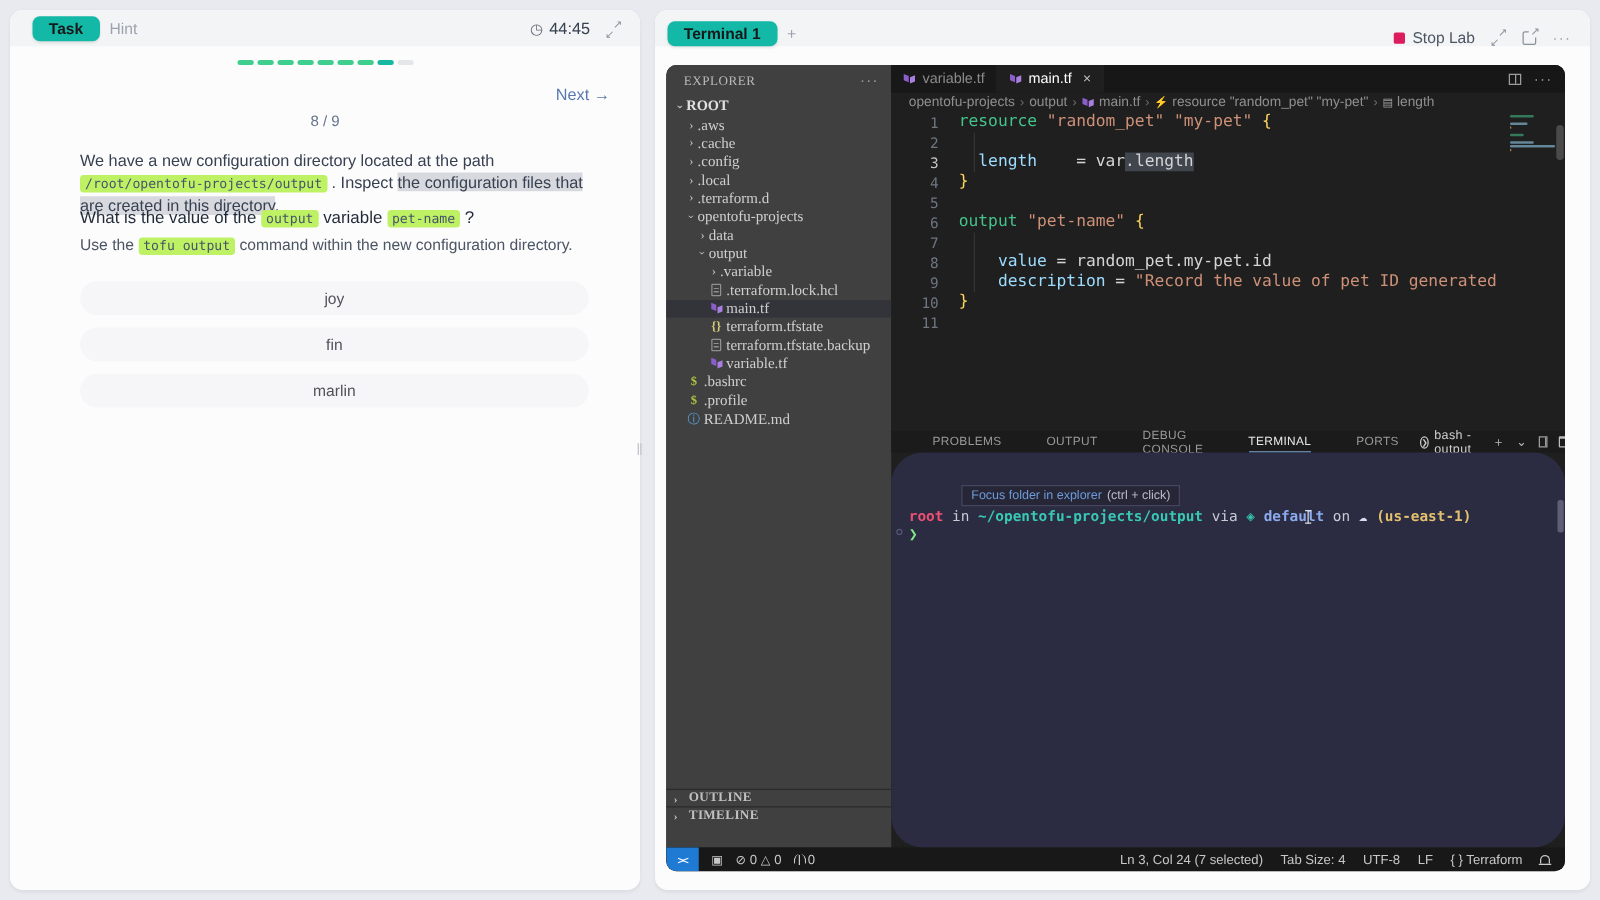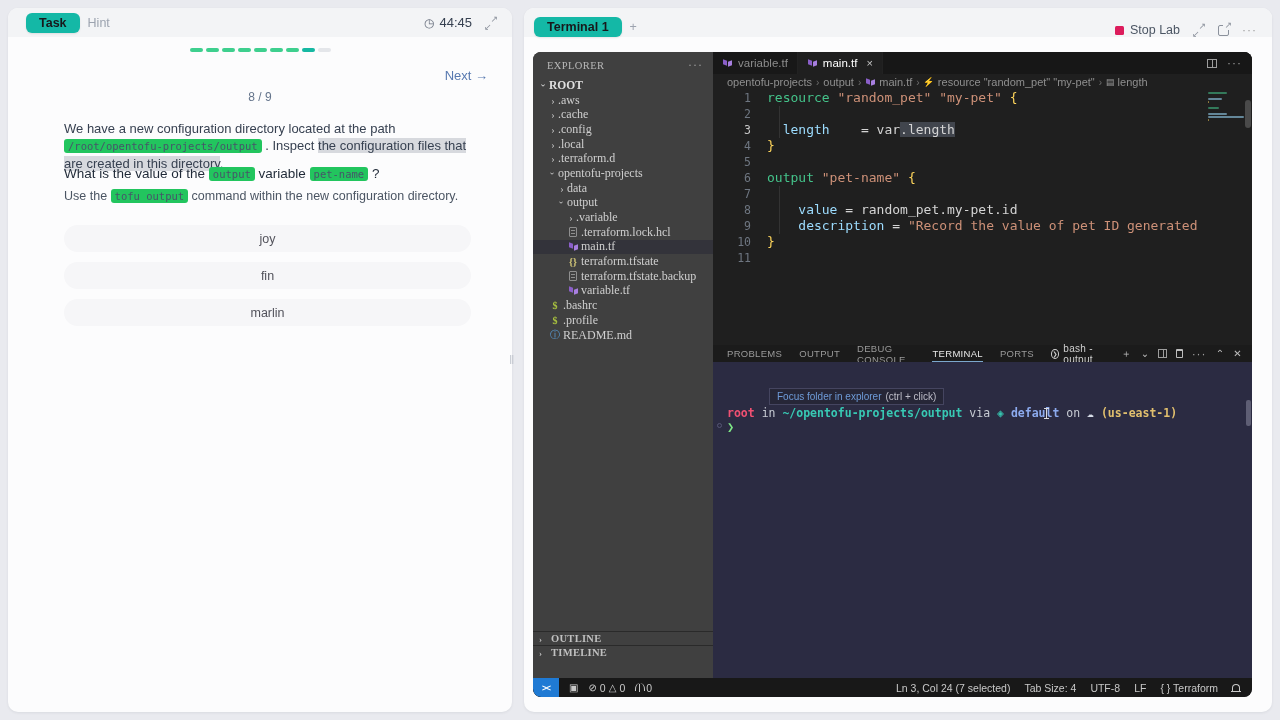--- a/index.html
+++ b/index.html
@@ -32,21 +32,21 @@
   #progress-row { position:absolute; left:0; right:0; top:40px; display:flex; justify-content:center; gap:3px; }
   .seg { width:13px; height:4px; border-radius:2px; }
   .seg.done { background:#3ecf8e; } .seg.current { background:#16b8a2; } .seg.todo { background:#e4e6ea; }
   #next-btn { position:absolute; right:24px; top:60px; font-size:13px; color:#5879b0; cursor:pointer; }
   #pager { position:absolute; left:0; right:0; top:82px; text-align:center; font-size:12px; color:#64748b; }
 
   .tp-text { position:absolute; left:56px; width:410px; font-size:13px; line-height:17px; color:#374151; }
   #intro-p { top:112px; }
   #question-p { top:157px; font-size:13.5px; color:#1f2937; }
   #instruction-p { top:180px; font-size:12.5px; color:#4b5563; }
-  .chip { font-family:"DejaVu Sans Mono", monospace; font-size:10.5px; background:#22c55e;
+  .chip { font-family:"DejaVu Sans Mono", monospace; font-size:10.5px; background:#bef264;
           color:#475569; padding:1px 4px; border-radius:3px; }
   .hl { background:#d7d9de; }
 
   #options { position:absolute; left:56px; top:217px; width:407px; display:flex; flex-direction:column; gap:10px; }
   .option { height:27px; background:#f6f6f8; border-radius:14px; display:flex; align-items:center;
             justify-content:center; font-size:12.5px; color:#52525b; cursor:pointer; }
 
   #split-handle { position:absolute; left:509px; top:352px; color:#c3c7cf; font-size:13px;
                   letter-spacing:1px; z-index:5; }
 
@@ -114,30 +114,30 @@
 
   #minimap { position:absolute; right:0; top:38px; width:48px; bottom:0; background:#1f1f1f; }
   #minimap-bars { position:absolute; left:4px; top:2px; }
   .mbar { height:2px; margin-bottom:1px; border-radius:1px; opacity:.55; }
   #ed-scroll { position:absolute; right:1px; top:48px; width:6px; height:28px; background:#4a4a4a; border-radius:3px; }
 
   
   #panel { position:absolute; left:180px; right:0; top:293px; height:333px; }
   #panel-tabs { height:17px; background:#1b1b1b; display:flex; align-items:center; gap:17px;
                 padding-left:14px; font-size:9.5px; letter-spacing:.3px; color:#9a9a9a; }
-  .ptab { height:100%; display:flex; align-items:center; cursor:pointer; }
+  .ptab { height:100%; display:flex; align-items:center; cursor:pointer;margin-left:19px; }
   .ptab.active { color:#e7e7e7; box-shadow:inset 0 -1px 0 #7ba7cc; }
   #panel-icons { margin-left:auto; display:flex; align-items:center; gap:9px; padding-right:10px; color:#bdbdbd; }
   .bash-chip { display:flex; align-items:center; gap:4px; font-size:10px; color:#cfcfcf; }
   .bash-circ { width:10px; height:10px; border-radius:50%; border:1px solid #cfcfcf; font-size:6px;
                display:flex; align-items:center; justify-content:center; color:#cfcfcf; }
   .trash-ic { width:8px; height:9px; border:1px solid #bdbdbd; border-top:2.5px solid #bdbdbd; border-radius:1px; }
   .p-ic { font-size:10px; }
 
-  #terminal { position:absolute; left:0; right:0; top:17px; bottom:0; background:#2b2b42; }
+  #terminal { position:absolute; left:0; right:0; top:17px; bottom:0; background:#2b2b42;border-radius:25px; }
   #tooltip { position:absolute; left:56px; top:26px; height:17px; display:flex; align-items:center; gap:4px;
              background:#262637; border:1px solid #454560; padding:0 7px; font-size:10px; white-space:nowrap; }
   #tooltip .lnk { color:#6e9bd8; } #tooltip .sfx { color:#bdbdc8; }
   #prompt-line { position:absolute; left:14px; top:44px; font-family:"DejaVu Sans Mono", monospace;
                  font-size:11.5px; font-weight:700; white-space:pre; }
   .pt-red{color:#ef5072;} .pt-pl{color:#c8ccd4;font-weight:400;} .pt-cyan{color:#38c9b4;}
   .pt-teal{color:#36c5b0;} .pt-blue{color:#8caaee;} .pt-cloud{color:#d8dee9;font-weight:400;} .pt-yel{color:#e2c06e;}
   #prompt2 { position:absolute; left:14px; top:58px; font-family:"DejaVu Sans Mono", monospace;
              font-size:12px; font-weight:700; color:#7ee787; }
   #cmd-dot { position:absolute; left:4px; top:61px; width:5px; height:5px; border:1px solid #565675; border-radius:50%; }

